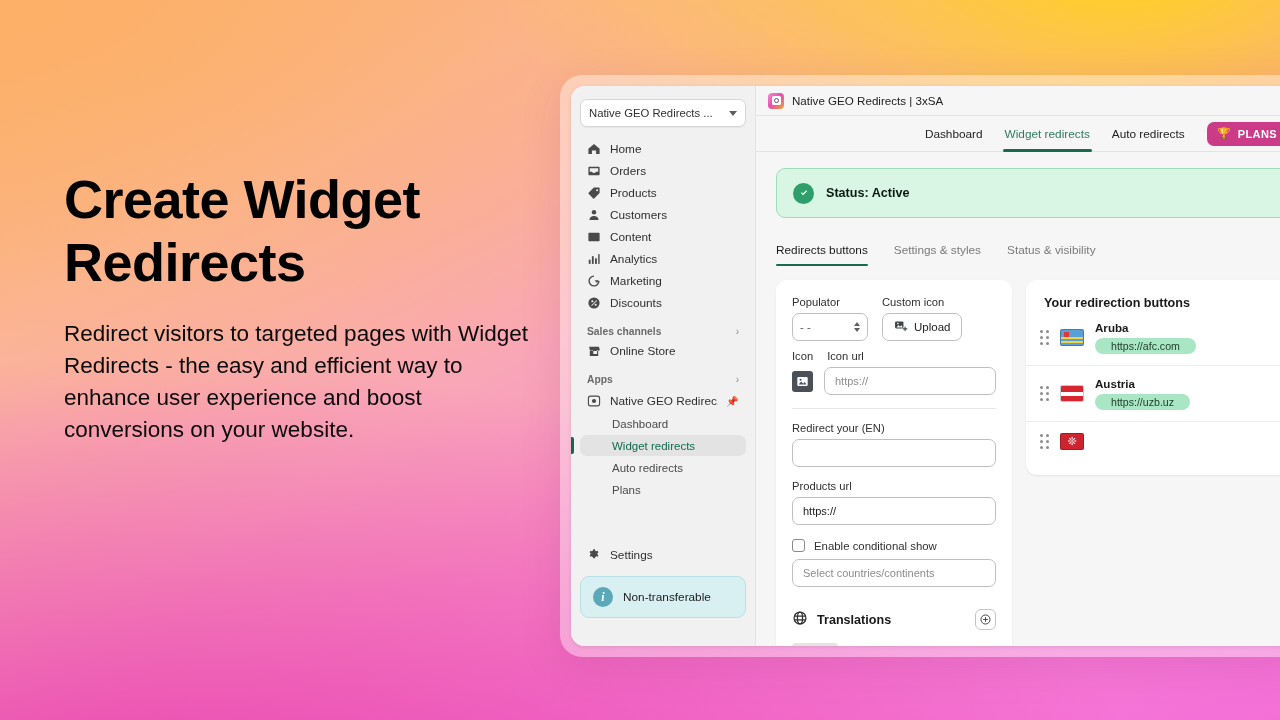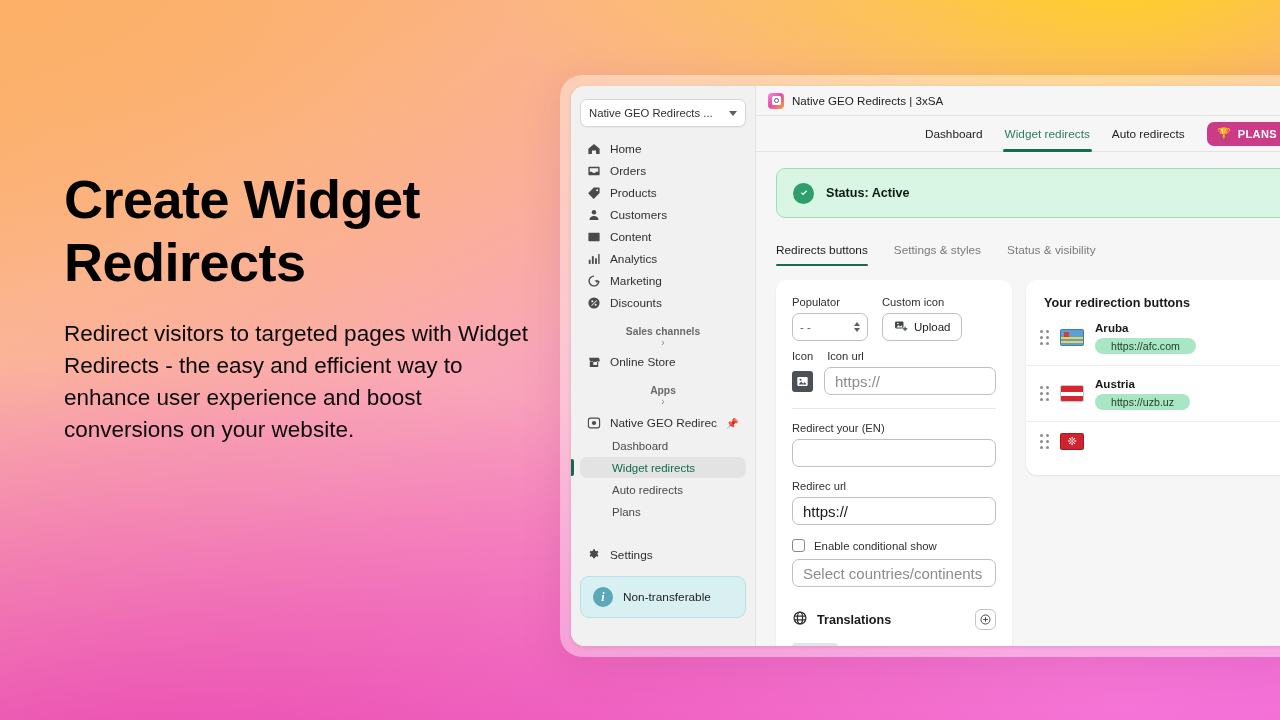--- a/index.html
+++ b/index.html
@@ -67,21 +67,21 @@
     display: flex; align-items: center; gap: 9px;
     height: 22px; padding: 0 7px; border-radius: 7px;
     font-size: 11.8px; color: #303030; margin-bottom: 0px;
   }
   .nav-item .ico { width: 14px; height: 14px; flex: 0 0 14px;
     display: flex; align-items: center; justify-content: center; color: #4a4a4a; }
   .nav-item .ico svg { width: 14px; height: 14px; fill: #4a4a4a; }
 
   .nav-section {
     display: flex; align-items: center; justify-content: space-between;
-    padding: 0 7px; margin-top: 12px; margin-bottom: 3px; flex-direction: column;
+    padding: 0 7px; margin-top: 12px; margin-bottom: 3px;
   }
   .nav-section .t { font-size: 10.3px; color: #6a6a6a; font-weight: bold; }
   .nav-section .chev { font-size: 10px; color: #8a8a8a; }
 
   .nav-item.app-row { margin-top: 2px; justify-content: space-between; }
   .nav-item.app-row .left { display: flex; align-items: center; gap: 9px; overflow: hidden; }
   .nav-item.app-row .name { font-weight: 500; white-space: nowrap; overflow: hidden; }
   .pin { font-size: 10px; color: #5c5f62; }
 
   .subitem {
@@ -200,21 +200,21 @@
 
   .icon-box {
     width: 21px; height: 21px; border-radius: 3px; background: #4a5056;
     display: flex; align-items: center; justify-content: center; flex: 0 0 21px;
   }
   .icon-box svg { width: 13px; height: 13px; fill: #fff; }
 
   .input {
     height: 28px; border: 1px solid #bfbfbf; border-radius: 7px; background: #fff;
     display: flex; align-items: center; padding: 0 10px;
-    font-size: 15px; color: #1a1a1a; width: 100%;
+    font-size: 11px; color: #1a1a1a; width: 100%;
   }
   .input.ph { color: #8c8c8c; }
 
   .divider { height: 1px; background: #e6e6e6; margin: 13px 0 13px 0; }
 
   .checkrow { display: flex; align-items: center; gap: 9px; margin-top: 14px; }
   .cbox { width: 13px; height: 13px; border: 1.5px solid #8a8a8a; border-radius: 3px;
     background: #fff; flex: 0 0 13px; }
   .checkrow .t { font-size: 11.4px; color: #303030; }
 
@@ -500,21 +500,21 @@
                   </svg>
                 </span>
             <span class="input ph">https://</span>
           </div>
 
           <div class="divider"></div>
 
           <span class="fld-label">Redirect your (EN)</span>
           <span class="input"></span>
 
-          <span class="fld-label" style="margin-top:13px;">Redirec url</span>
+          <span class="fld-label" style="margin-top:13px;">Products url</span>
           <span class="input">https://</span>
 
           <div class="checkrow">
             <span class="cbox"></span>
             <span class="t">Enable conditional show</span>
           </div>
           <span class="input ph" style="margin-top:7px;">Select countries/continents</span>
 
           <div class="trans-head">
             <span class="trans-left">

